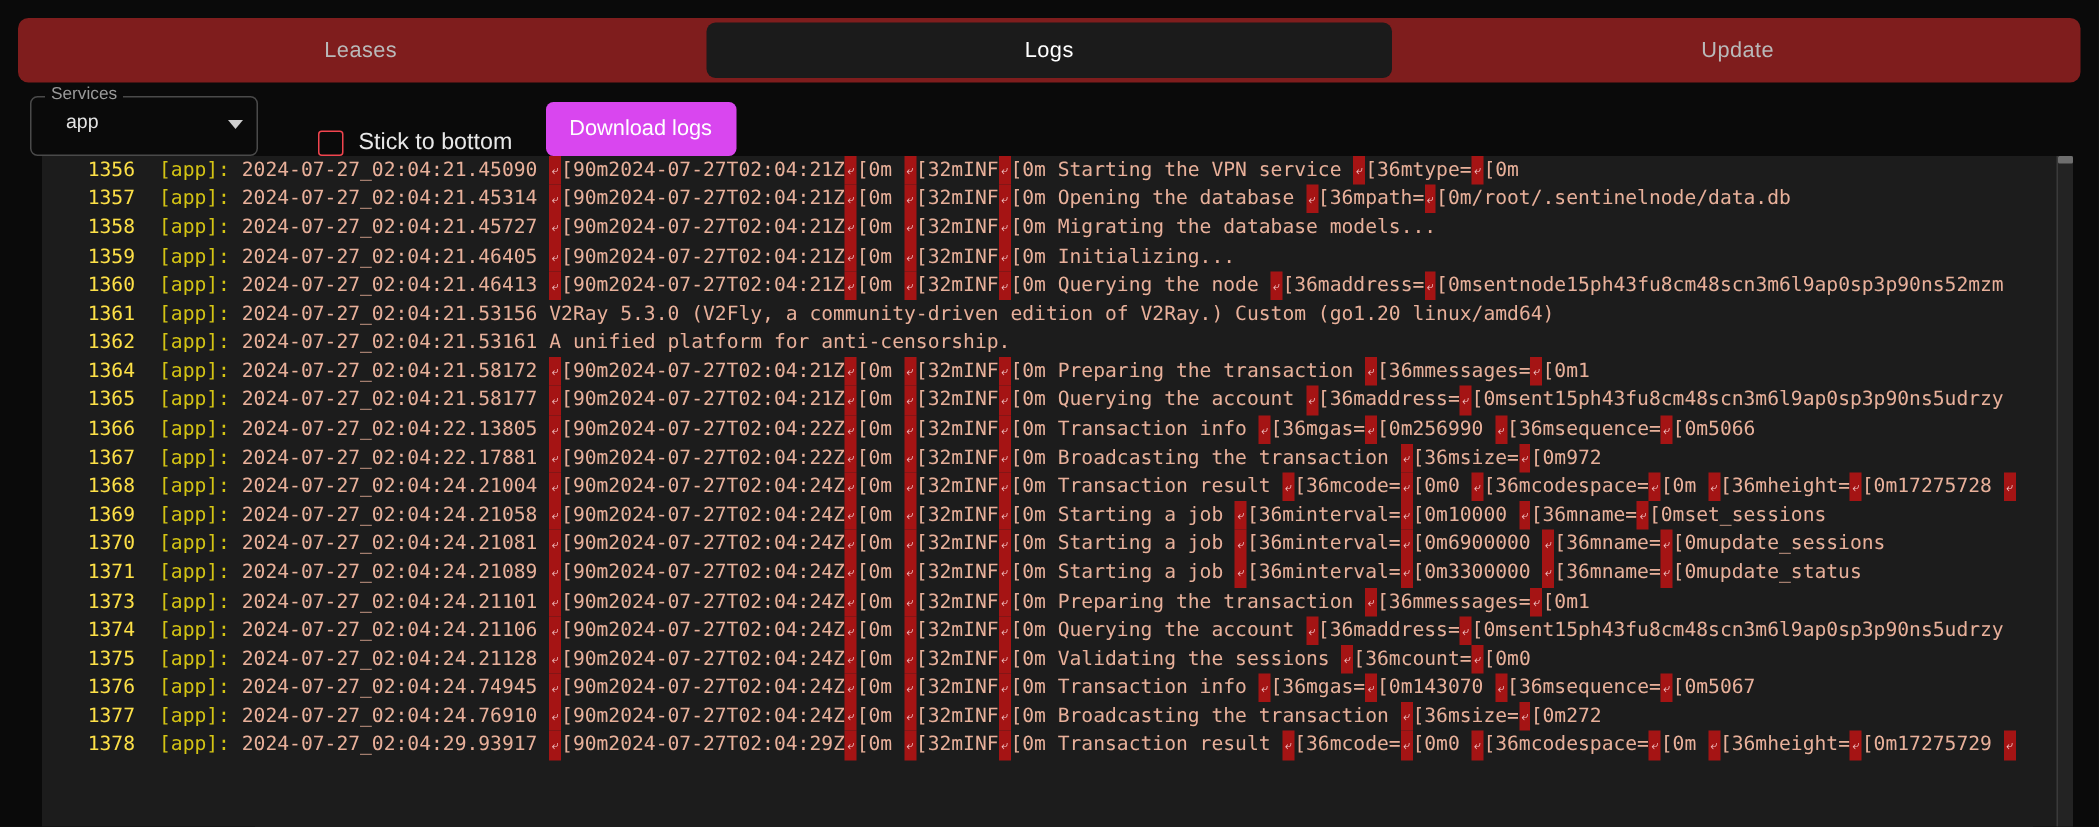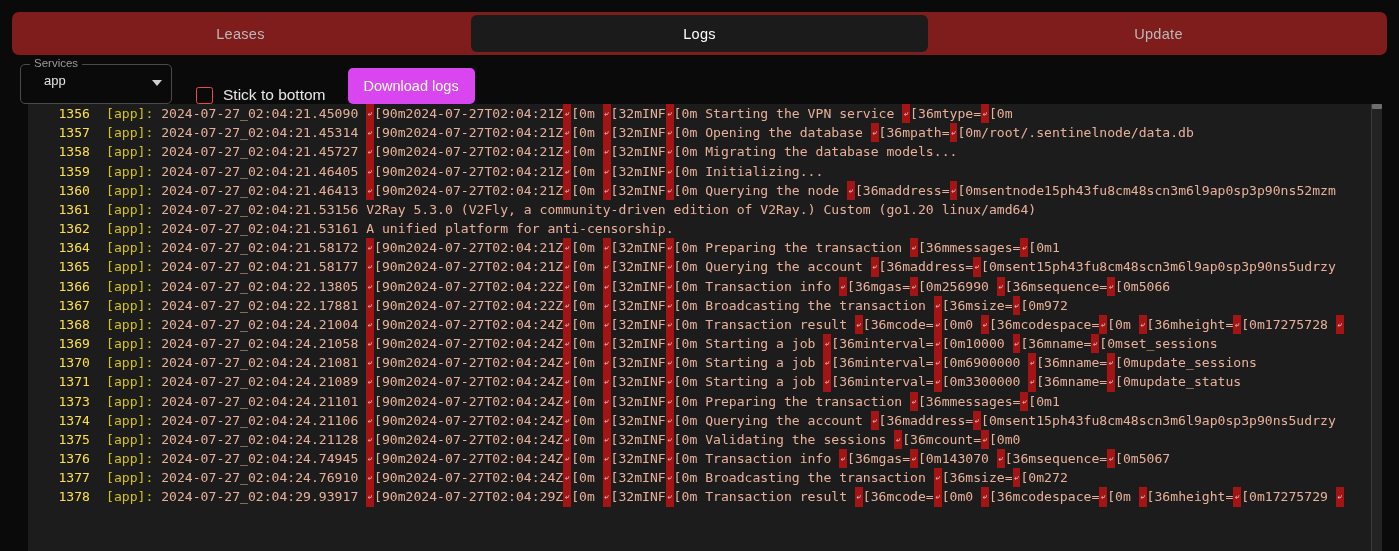--- a/index.html
+++ b/index.html
@@ -87,21 +87,21 @@
     width: 0; height: 0;
     border-left: 5.5px solid transparent;
     border-right: 5.5px solid transparent;
     border-top: 6px solid #cfcfcf;
   }
 
   
   .check-group {
     display: flex;
     align-items: center;
-    margin-left: 24px;
+    margin-left: 40px;
     cursor: pointer;
   }
   .checkbox {
     width: 17px; height: 17px;
     border: 1.6px solid #f2454f;
     border-radius: 2.5px;
     background: transparent;
   }
   .check-label {
     margin-left: 10px;

